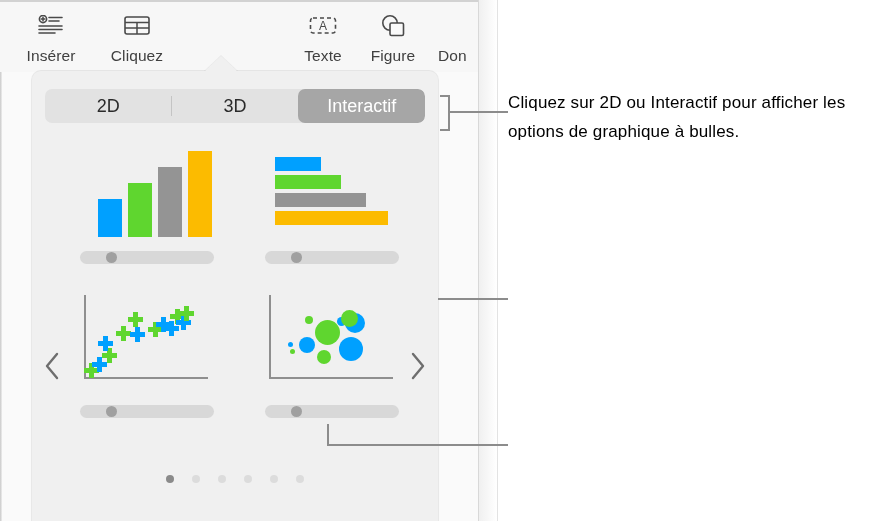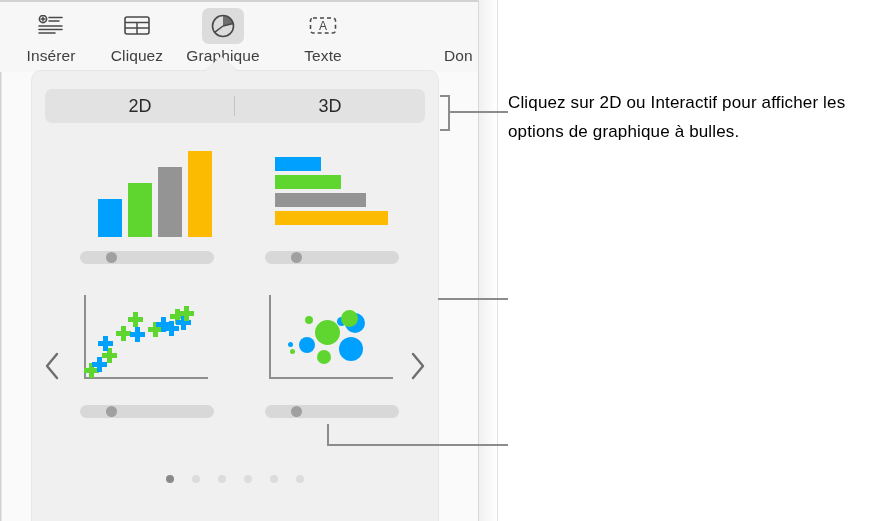--- a/index.html
+++ b/index.html
@@ -203,61 +203,62 @@
       <div class="tb-item" style="left:98px;">
         <div class="tb-icon-box">
           <svg width="26" height="22" viewBox="0 0 26 22">
             <rect x="1" y="2" width="24" height="17" rx="2" fill="none" stroke="#4a4a4a" stroke-width="1.6"></rect>
             <path d="M1 7.5h24M1 13h24M13 7.5V19" stroke="#4a4a4a" stroke-width="1.5"></path>
           </svg>
         </div>
         <div class="tb-label">Cliquez</div>
       </div>
 
-      <div class="tb-item" style="left:184px;">
-        <div class="tb-icon-box active">
-          <svg width="26" height="26" viewBox="0 0 26 26">
-            <circle cx="13" cy="13" r="10.5" fill="none" stroke="#4a4a4a" stroke-width="1.6"></circle>
-            <path d="M13 13V2.5A10.5 10.5 0 0 1 23.2 10.6Z" fill="#4a4a4a" opacity=".75"></path>
-            <path d="M13 13 4.6 19.4" stroke="#4a4a4a" stroke-width="1.5"></path>
-            <path d="M13 13 23.2 10.6" stroke="#4a4a4a" stroke-width="1.5"></path>
-          </svg>
-        </div>
-        <div class="tb-label">Graphique</div>
-      </div>
 
       <div class="tb-item" style="left:284px;">
         <div class="tb-icon-box">
           <svg width="28" height="22" viewBox="0 0 28 22">
             <rect x="1.5" y="3" width="25" height="15" rx="2.5" fill="none" stroke="#4a4a4a" stroke-width="1.6" stroke-dasharray="4 3"></rect>
             <text x="14" y="15" font-family="Liberation Sans, sans-serif" font-size="12" fill="#4a4a4a" text-anchor="middle">A</text>
           </svg>
         </div>
         <div class="tb-label">Texte</div>
       </div>
 
+      <div class="tb-item" style="left:354px;">
+        <div class="tb-icon-box">
+          <svg width="26" height="24" viewBox="0 0 26 24">
+            <circle cx="10" cy="9" r="7.2" fill="none" stroke="#4a4a4a" stroke-width="1.6"></circle>
+            <rect x="10" y="9" width="13.5" height="12.5" rx="1.5" fill="#fafafa" stroke="#4a4a4a" stroke-width="1.6"></rect>
+          </svg>
+        </div>
+        <div class="tb-label">Figure</div>
+      </div>
 
       <div class="tb-item" style="left:428px; width:60px; align-items:flex-start;">
         <div class="tb-icon-box" style="width:38px;"></div>
-        <div class="tb-label" style="margin-left:16px;">Don</div>
+        <div class="tb-label" style="margin-left:10px;">Don</div>
       </div>
 
     </div>
 
     <div class="popover-tail"></div>
 
     <div class="popover">
 
       <div class="segmented">
         <div class="seg">
           <span>2D</span>
           <span class="seg-divider" style="right:0;"></span>
         </div>
         <div class="seg">
           <span>3D</span>
+        </div>
+        <div class="seg selected">
+          <span>Interactif</span>
         </div>
       </div>
 
       <div class="thumb" style="left:40px; top:66px;">
         <div class="thumb-canvas">
           <div class="bar" style="left:26px;  width:24px; height:38px; background:#00a0ff;"></div>
           <div class="bar" style="left:56px;  width:24px; height:54px; background:#5fd62f;"></div>
           <div class="bar" style="left:86px;  width:24px; height:70px; background:#949494;"></div>
           <div class="bar" style="left:116px; width:24px; height:86px; background:#fcbb00;"></div>
         </div>

